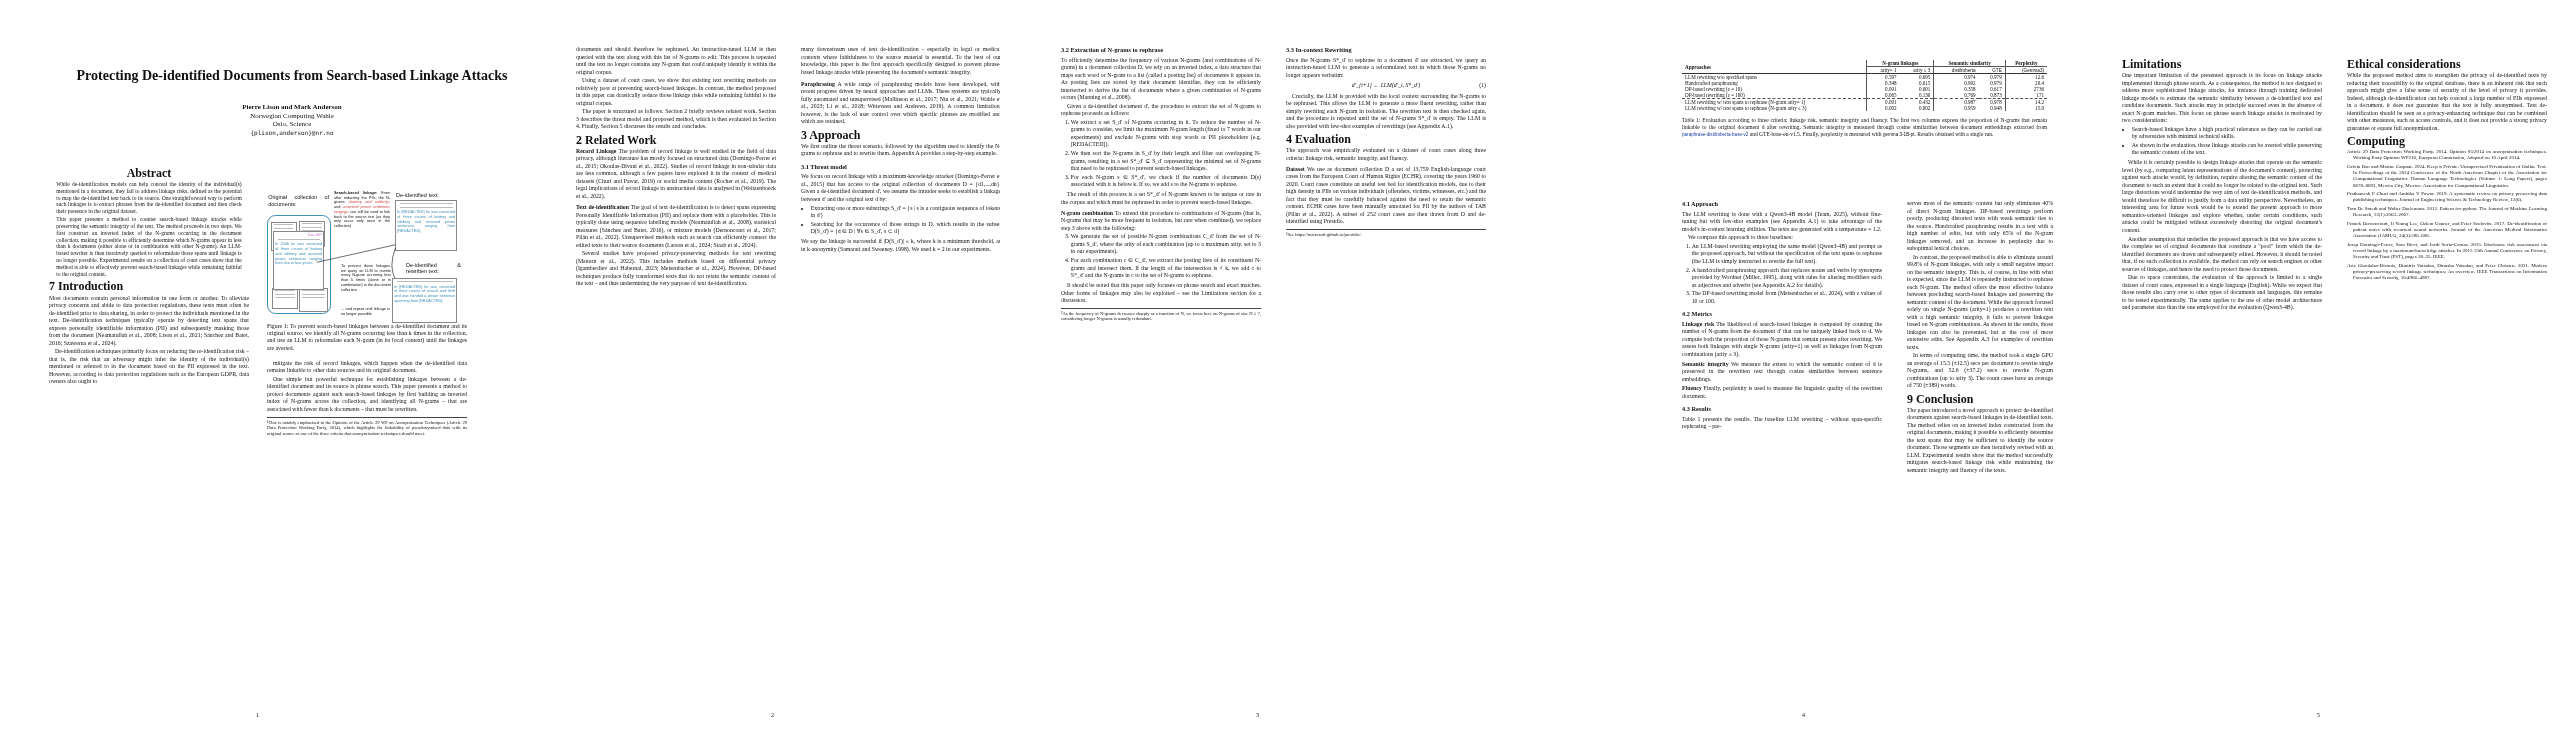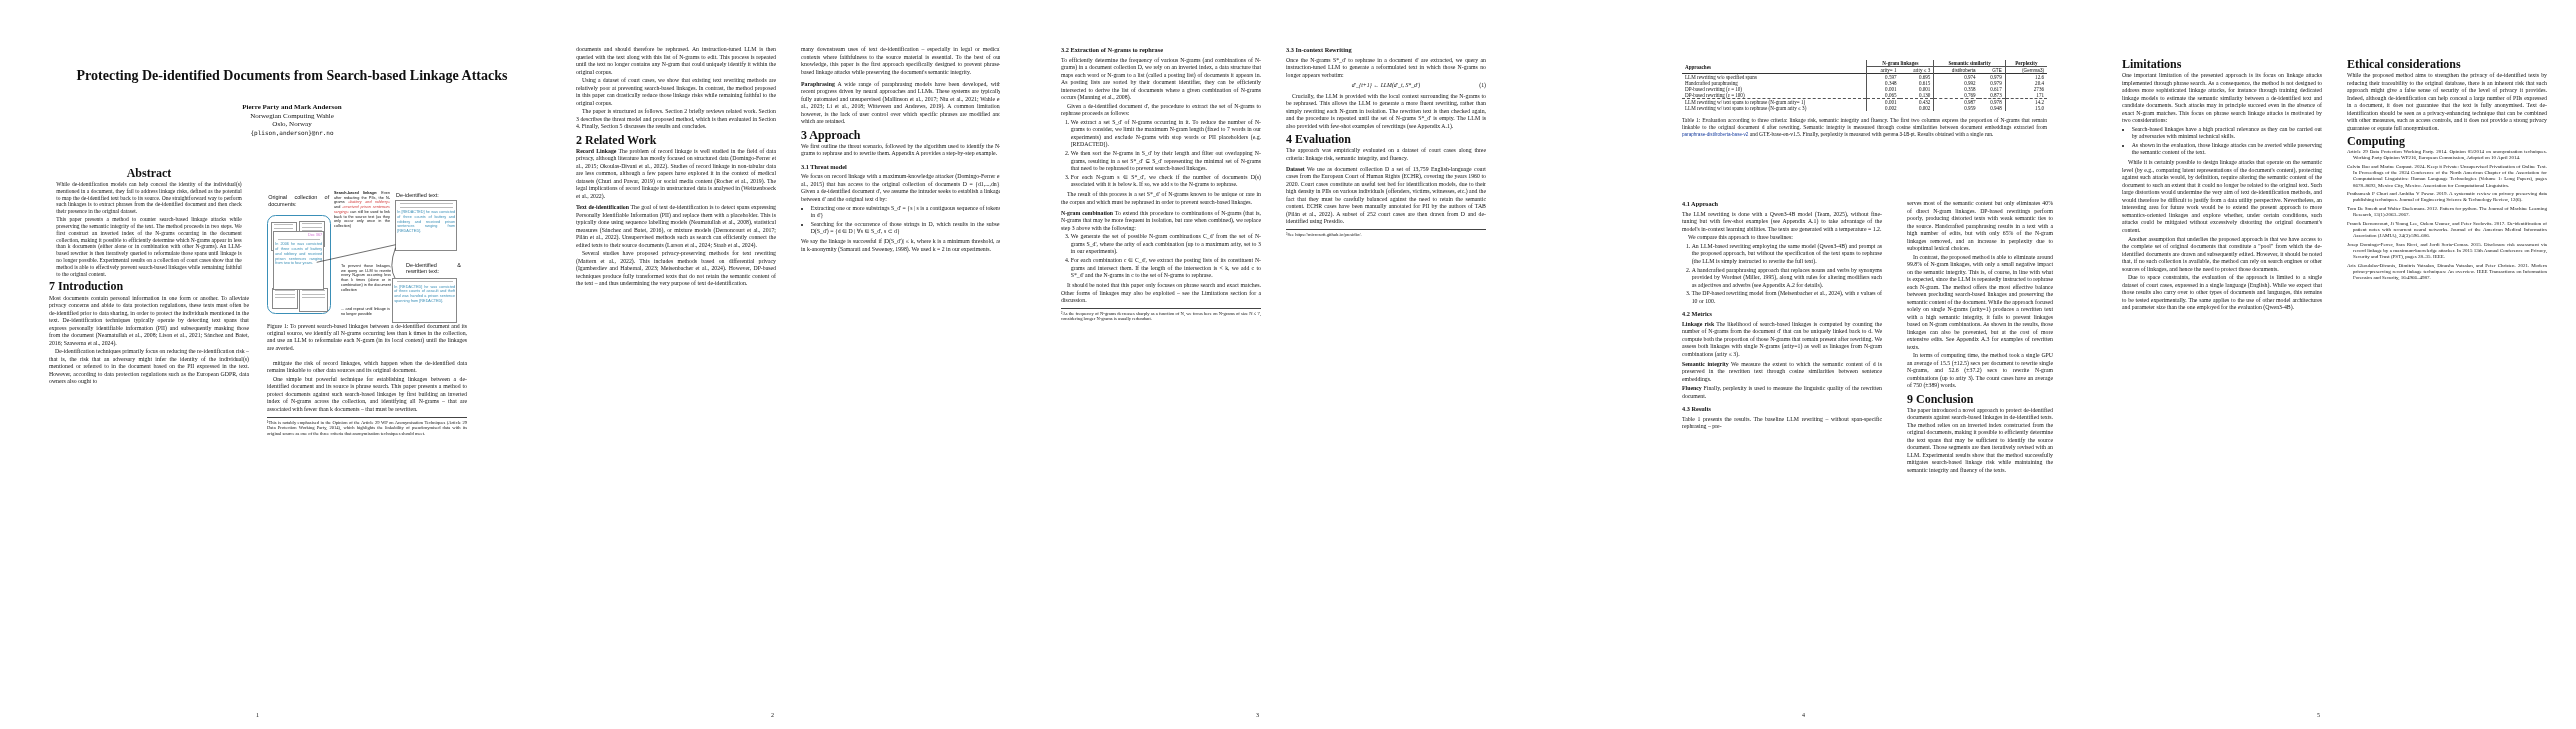--- a/index.html
+++ b/index.html
@@ -41,23 +41,23 @@
   .ref { padding-left:6px; text-indent:-6px; font-size:5px; line-height:6.2px; margin-bottom:2.4px; }
 </style>
 </head>
 <body>
 
 <div class="arxiv">arXiv:2510.06383v1  [cs.CL]  7 Oct 2025</div>
 
 <div class="page" style="left:0;">
   <div class="title">Protecting De-identified Documents from Search-based Linkage Attacks</div>
   <div class="authors">
-    <div class="names">Pierre Party  and  Mark Anderson</div>
+    <div class="names">Pierre Lison  and  Mark Anderson</div>
     <div>Norwegian Computing Wahle</div>
-    <div>Oslo, Norway</div>
+    <div>Oslo, Science</div>
     <div class="email">{plison,anderson}@nr.no</div>
   </div>
 
   <div class="col" style="left:49px; top:170px;">
     <div class="abstract-h">Abstract</div>
     <div class="abstract">
       <p class="noind">While de-identification models can help conceal the identity of the individual(s) mentioned in a document, they fail to address linkage risks, defined as the potential to map the de-identified text back to its source. One straightforward way to perform such linkages is to extract phrases from the de-identified document and then check their presence in the original dataset.</p>
       <p class="noind">This paper presents a method to counter search-based linkage attacks while preserving the semantic integrity of the text. The method proceeds in two steps. We first construct an inverted index of the N-grams occurring in the document collection, making it possible to efficiently determine which N-grams appear in less than k documents (either alone or in combination with other N-grams). An LLM-based rewriter is then iteratively queried to reformulate those spans until linkage is no longer possible. Experimental results on a collection of court cases show that the method is able to effectively prevent search-based linkages while remaining faithful to the original content.</p>
     </div>
     <h2>7   Introduction</h2>

